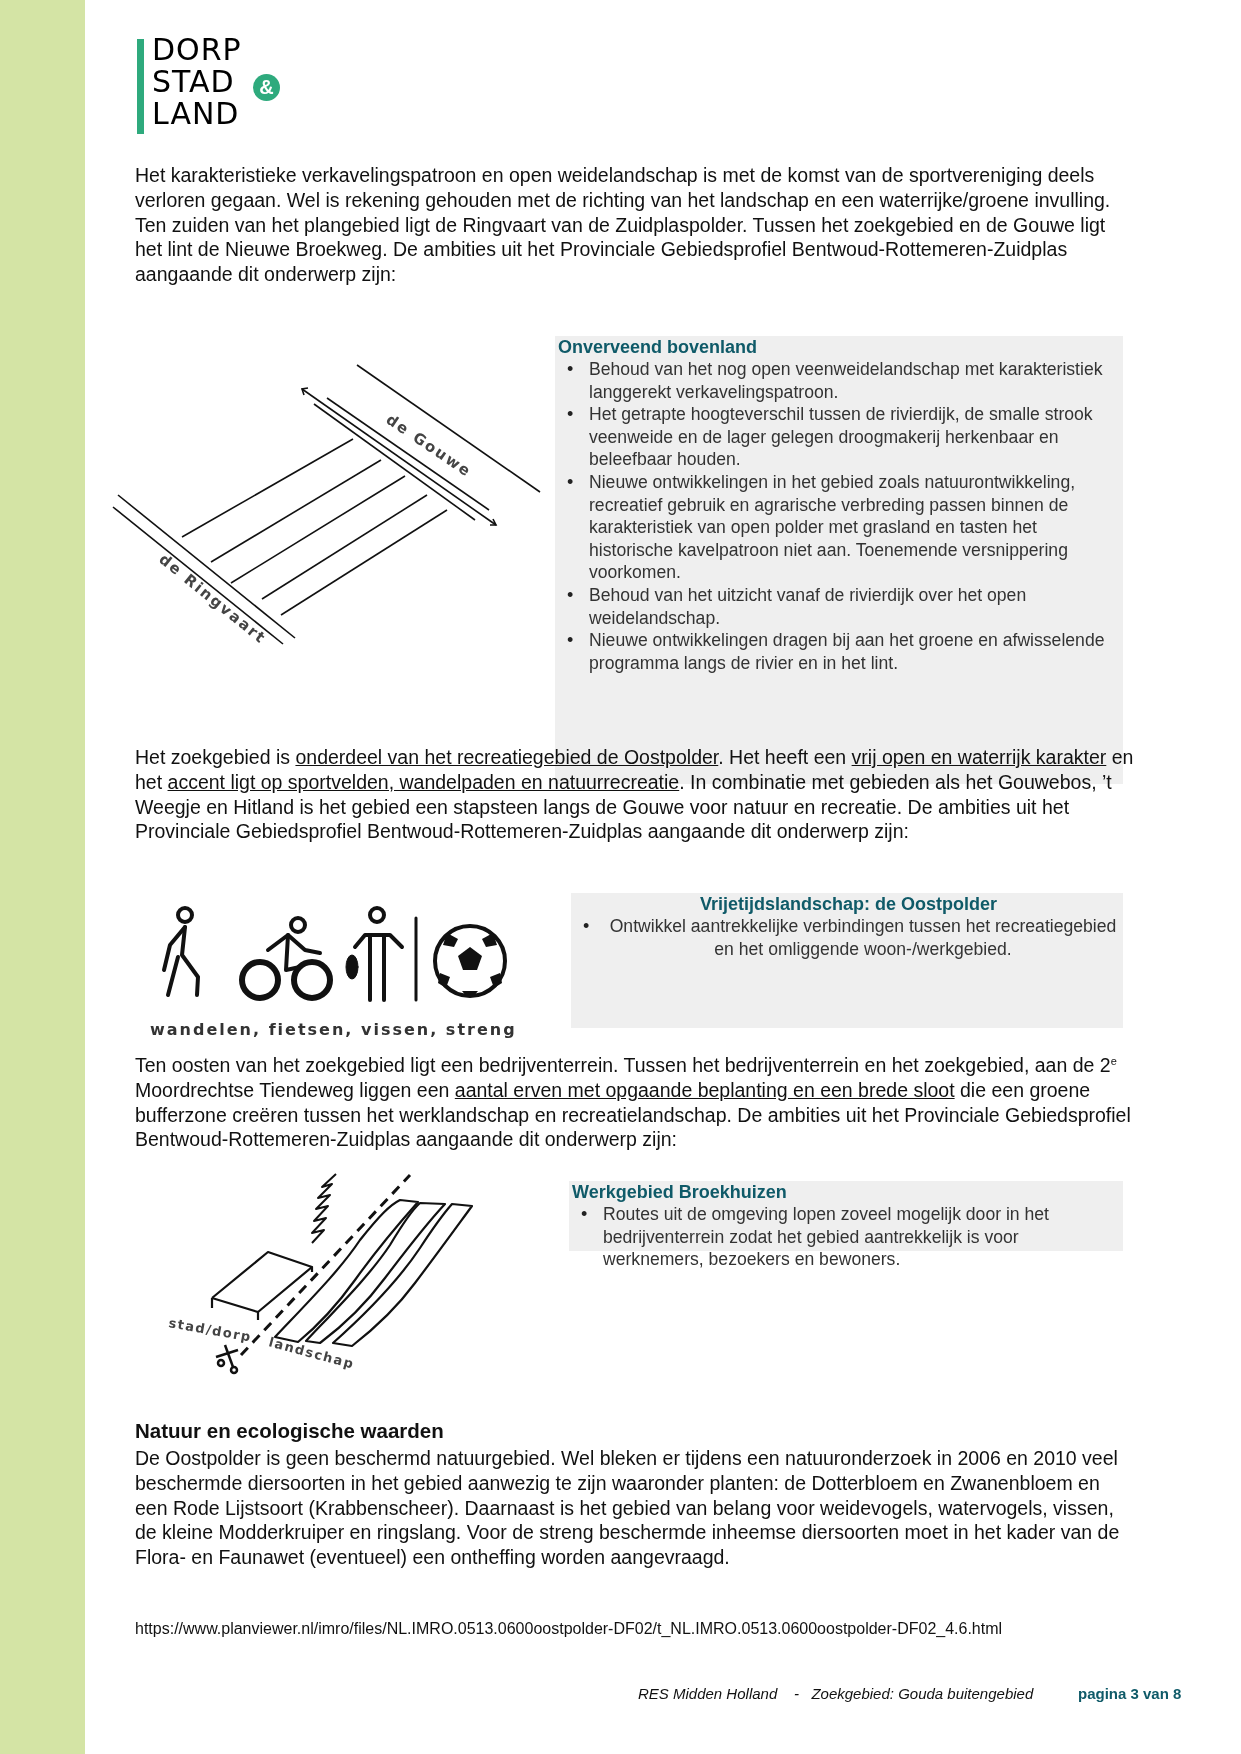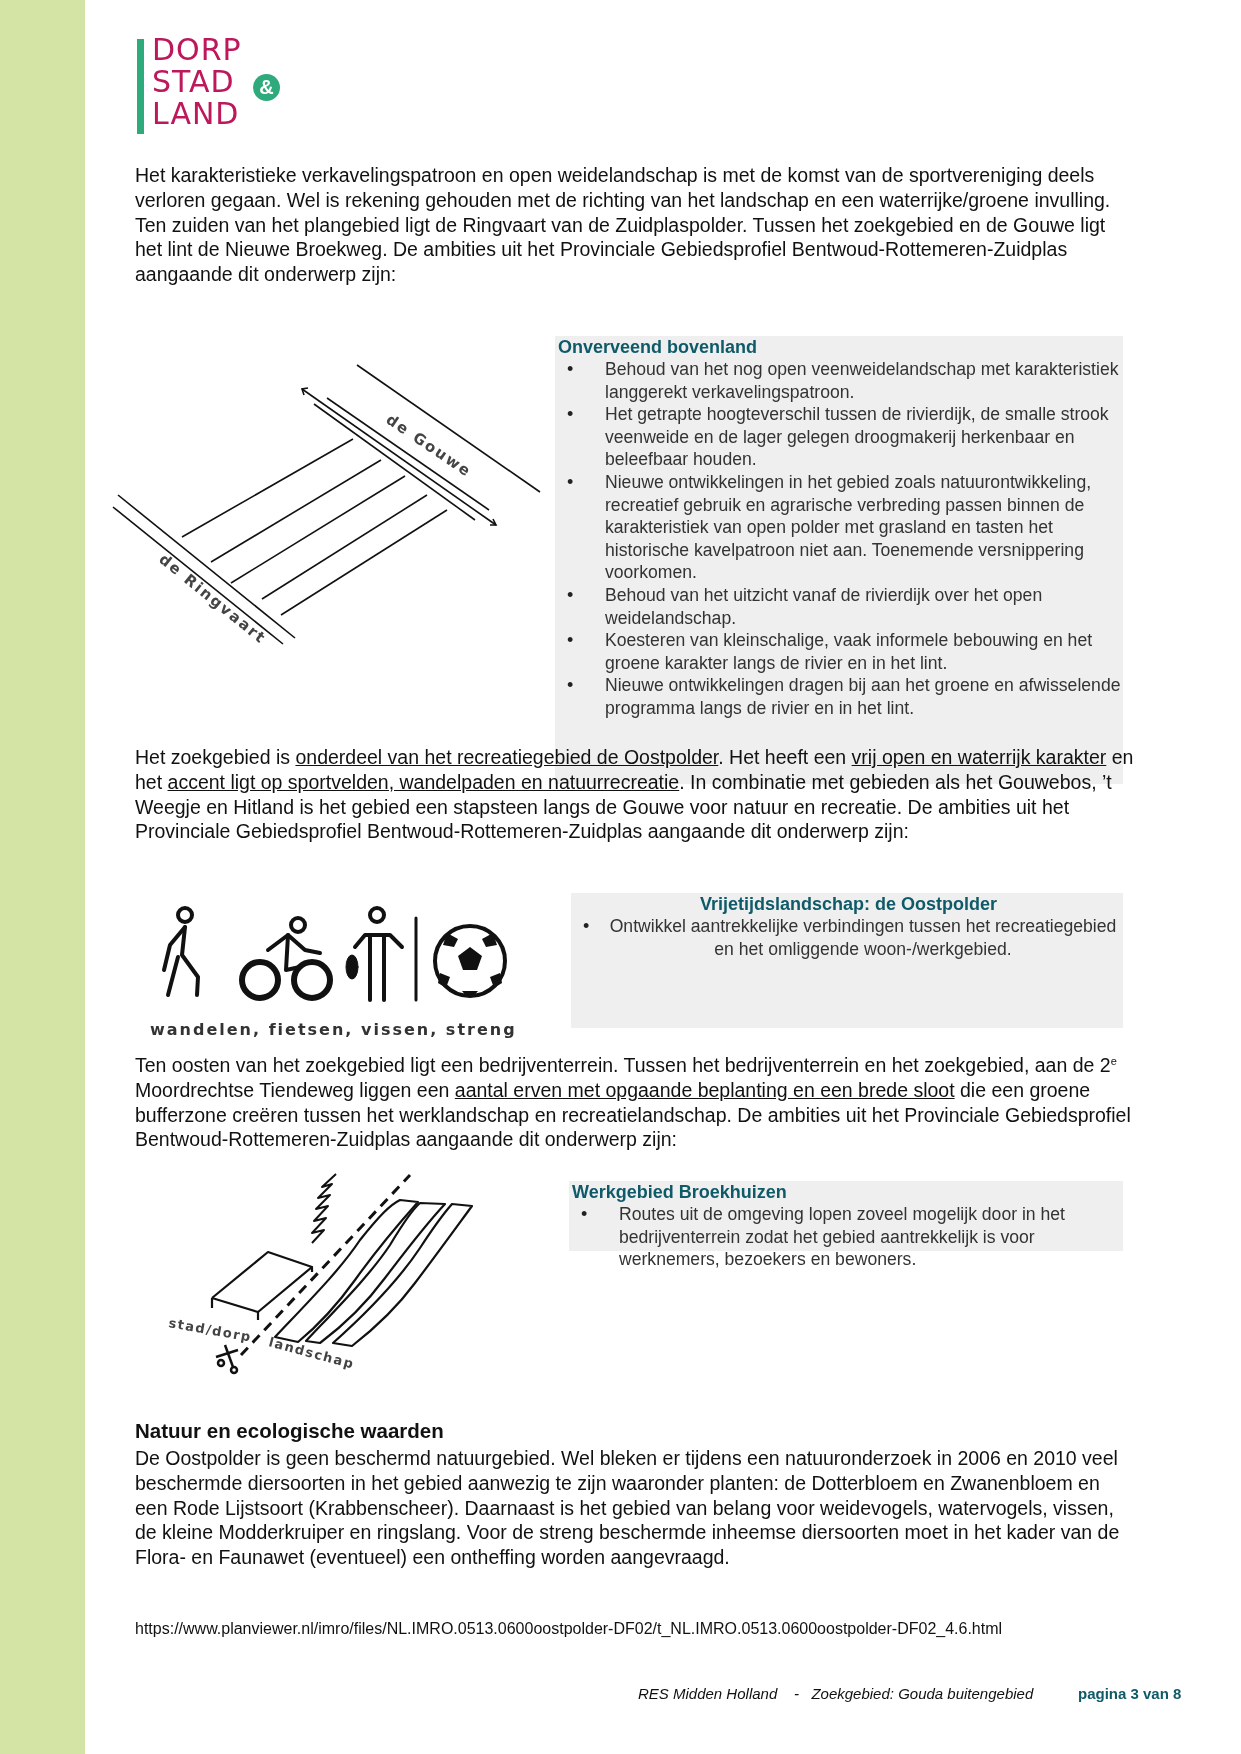--- a/index.html
+++ b/index.html
@@ -4,28 +4,28 @@
 <style>
   html, body { margin: 0; padding: 0; }
   body {
     width: 1241px; height: 1754px; position: relative; background: #ffffff;
     font-family: "Liberation Sans", "DejaVu Sans", sans-serif; color: #111;
     overflow: hidden;
   }
   .sidebar { position: absolute; left: 0; top: 0; width: 85px; height: 1754px; background: #d4e4a5; }
   .logo { position: absolute; left: 137px; top: 38px; height: 96px; }
   .logo .bar { position: absolute; left: 0; top: 1px; width: 7px; height: 95px; background: #2eaa7d; }
-  .logo .words { position: absolute; left: 15px; top: -4px; font-family: "DejaVu Sans", sans-serif; font-size: 30px; line-height: 32px; letter-spacing: 1px; color: #be185d; }
+  .logo .words { position: absolute; left: 15px; top: -4px; font-family: "DejaVu Sans", sans-serif; font-size: 30px; line-height: 32px; letter-spacing: 1px; color: #000000; }
   .logo .amp { position: absolute; left: 116px; top: 36px; width: 27px; height: 27px; border-radius: 50%; background: #2eaa7d; color: #fff; font-size: 20px; line-height: 27px; text-align: center; font-weight: bold; }
   .para { position: absolute; left: 135px; width: 1000px; font-size: 19.5px; line-height: 24.8px; color: #111; }
   .para u { text-decoration: underline; }
   .box { position: absolute; background: #efefef; font-size: 17.6px; line-height: 22.6px; color: #333; }
   .box .title { color: #0f5a68; font-weight: bold; font-size: 18px; line-height: 22px; padding-left: 3px; background: #efefef; }
   .box ul { list-style: none; margin: 0; padding: 0; }
-  .box li { position: relative; padding-left: 50px; }
+  .box li { position: relative; padding-left: 34px; }
   .box li::before { content: "\2022"; position: absolute; left: 12px; top: 0; color: #222; font-size: 18px; }
   .heading { position: absolute; left: 135px; top: 1419px; font-size: 20.5px; font-weight: bold; color: #111; }
   .url { position: absolute; left: 135px; top: 1620px; font-size: 16px; color: #111; }
   .footer { position: absolute; top: 1685px; font-size: 15px; }
   .footer .doc { position: absolute; left: 638px; width: 420px; font-style: italic; color: #111; white-space: nowrap; }
   .footer .page { position: absolute; left: 1078px; width: 120px; color: #0f5a68; font-weight: bold; white-space: nowrap; }
   .fig { position: absolute; }
   .fig svg text { font-family: "DejaVu Sans", sans-serif; fill: #444; font-weight: bold; }
   .caption { position: absolute; left: 150px; top: 1020px; font-family: "DejaVu Sans", sans-serif; font-size: 16px; font-weight: bold; letter-spacing: 2px; color: #333; }
   sup { font-size: 11px; line-height: 0; }
@@ -69,21 +69,20 @@
   </svg>
 </div>
 
 <div class="box" style="left:555px; top:336px; width:568px; height:448px;">
   <div class="title">Onverveend bovenland</div>
   <ul>
     <li>Behoud van het nog open veenweidelandschap met karakteristiek langgerekt verkavelingspatroon.</li>
     <li>Het getrapte hoogteverschil tussen de rivierdijk, de smalle strook veenweide en de lager gelegen droogmakerij herkenbaar en beleefbaar houden.</li>
     <li>Nieuwe ontwikkelingen in het gebied zoals natuurontwikkeling, recreatief gebruik en agrarische verbreding passen binnen de karakteristiek van open polder met grasland en tasten het historische kavelpatroon niet aan. Toenemende versnippering voorkomen.</li>
     <li>Behoud van het uitzicht vanaf de rivierdijk over het open weidelandschap.</li>
-    <li>Koesteren van kleinschalige, vaak informele bebouwing en het groene karakter langs de rivier en in het lint.</li>
     <li>Nieuwe ontwikkelingen dragen bij aan het groene en afwisselende programma langs de rivier en in het lint.</li>
   </ul>
 </div>
 
 <div class="para" style="top:745px;"><span>Het zoekgebied is </span><u>onderdeel van het recreatiegebied de Oostpolder</u><span>. Het heeft een </span><u>vrij open en waterrijk karakter</u><span> en het </span><u>accent ligt op sportvelden, wandelpaden en natuurrecreatie</u><span>. In combinatie met gebieden als het Gouwebos, ’t Weegje en Hitland is het gebied een stapsteen langs de Gouwe voor natuur en recreatie. De ambities uit het Provinciale Gebiedsprofiel Bentwoud-Rottemeren-Zuidplas aangaande dit onderwerp zijn:</span></div>
 
 <div class="fig" style="left:140px; top:895px; width:380px; height:120px;">
   <svg width="380" height="120" viewBox="0 0 380 120">
     <g stroke="#111" stroke-width="4" fill="none" stroke-linecap="round" stroke-linejoin="round">
       <circle cx="45" cy="20" r="7"></circle>

